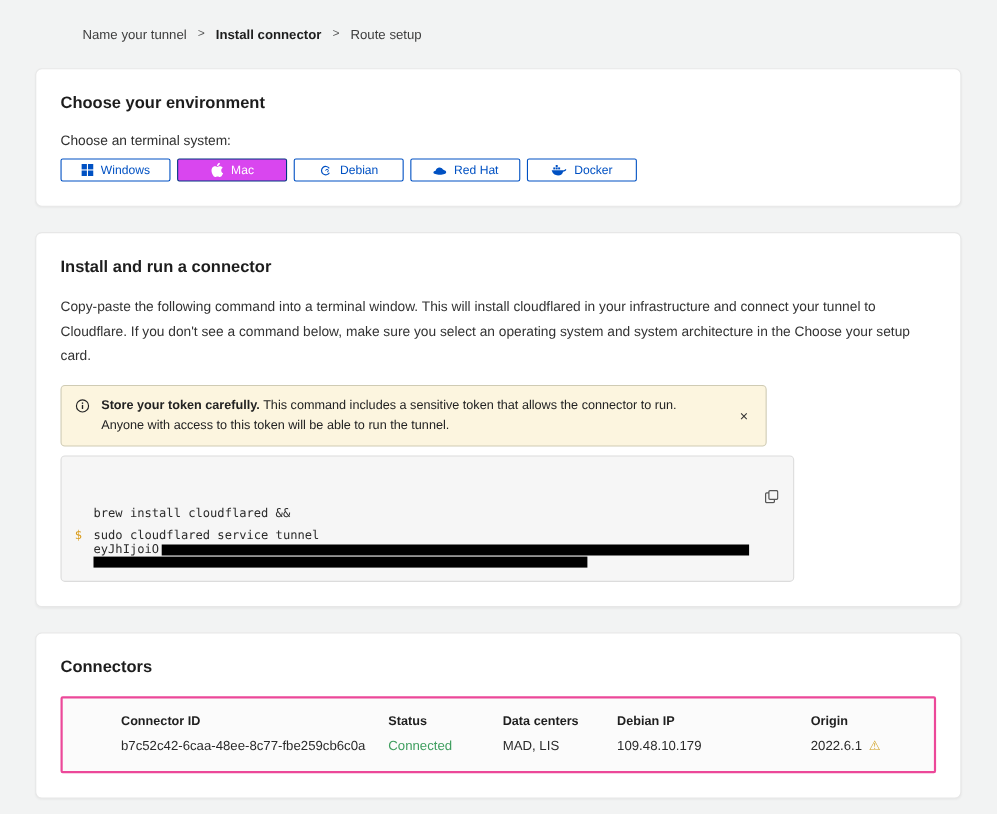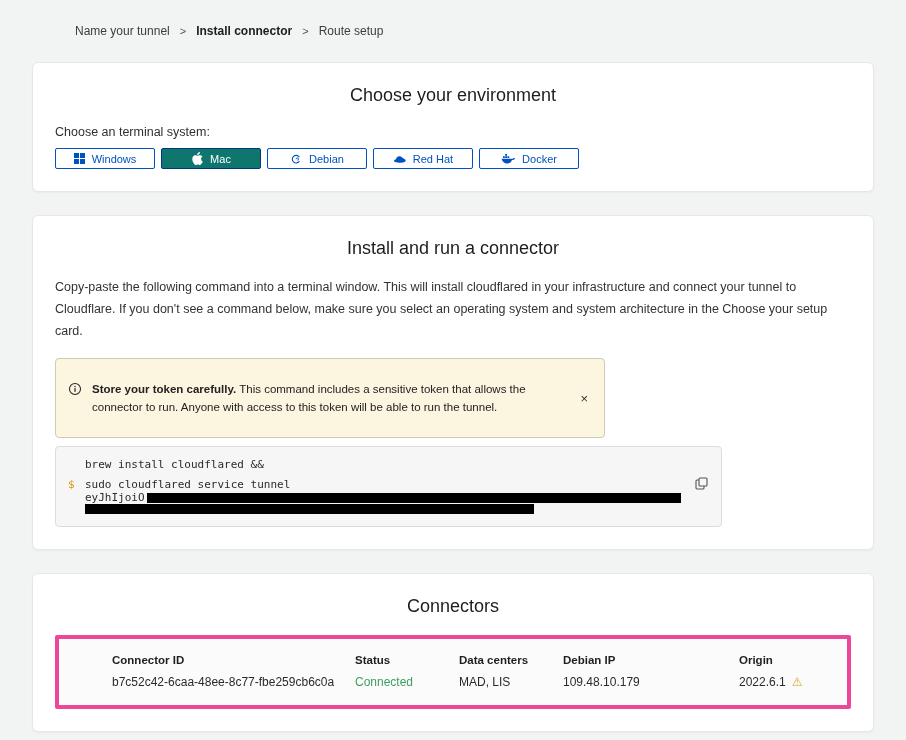--- a/index.html
+++ b/index.html
@@ -17,71 +17,71 @@
   .crumb { cursor: pointer; }
   .crumb.active { font-weight: bold; color: #1d1d1d; }
   .crumb-sep { margin: 0 10px; color: #555; font-size: 11px; }
 
   
   .card {
     background: #fff; border: 1px solid #e7e7e7; border-radius: 6px;
     box-shadow: 0 1px 2px rgba(0,0,0,.04);
     padding: 22px; margin-bottom: 23px;
   }
-  .card-title { margin: 0; font-size: 18px; font-weight: normal; color: #1d1d1d; text-align: center; }
+  .card-title { margin: 0; font-size: 15px; font-weight: bold; color: #1d1d1d; }
 
   
   .os-label { font-size: 12.5px; color: #303030; margin: 19px 0 9px; }
   .os-row { display: flex; gap: 6px; }
   .os-btn {
     display: inline-flex; align-items: center; justify-content: center; gap: 7px;
     width: 100px; height: 21px; padding: 0;
     border: 1px solid #0051c3; border-radius: 2px;
     background: #fff; color: #0051c3;
     font-size: 11px; font-family: inherit; cursor: pointer;
   }
-  .os-btn.selected { background: #0f766e; border-color: #003681; color: #fff; }
+  .os-btn.selected { background: #d946ef; border-color: #003681; color: #fff; }
   .os-btn svg { flex: none; }
 
   
   .card-desc { font-size: 12.5px; color: #333; line-height: 1.75; margin: 18px 0 0; }
 
   .warning {
     display: flex; align-items: flex-start; gap: 10px;
-    width: 550px;
+    width: 642px;
     background: #fcf5df; border: 1px solid #cfcbb4; border-radius: 4px;
-    padding: 21px 12px; margin-top: 15px;
+    padding: 9px 12px; margin-top: 15px;
   }
   .warning-icon { flex: none; margin-top: 2px; }
   .warning-text { flex: 1; font-size: 11.5px; color: #222; line-height: 1.6; }
   .warning-close {
     background: none; border: none; cursor: pointer;
     font-size: 13px; color: #333; padding: 0 4px; margin-left: 10px; align-self: center;
     font-family: inherit;
   }
 
   .code-block {
     position: relative;
     width: 667px;
     background: #f6f6f6; border: 1px solid #dcdcdc; border-radius: 4px;
     margin-top: 8px; padding: 11px 40px 12px 12px;
     font-family: "DejaVu Sans Mono", monospace; font-size: 11px; color: #2b2b2b;
   }
   .code-line { display: flex; align-items: center; line-height: 13px; }
-  .code-line.first { margin-bottom: 7px; }
+  .code-line.first { margin-bottom: 7px; margin-top: 34px; }
   .prompt-col { width: 17px; flex: none; color: #d99a17; }
   .redact { background: #000; height: 10px; display: inline-block; }
   .redact-1 { width: 534px; margin-left: 2px; }
   .redact-2 { width: 449px; }
   .copy-btn { position: absolute; right: 13px; top: 30px; background: none; border: none; padding: 0; cursor: pointer; line-height: 0; }
 
   
   .connectors-table {
     margin-top: 18px;
-    border: 4px solid #ec4899; border-radius: 2px; background: #fbfbfb;
+    border: 2px solid #ec4899; border-radius: 2px; background: #fbfbfb;
     padding: 15px 24px 16px 53px;
   }
   .t-head, .t-row { display: grid; grid-template-columns: 243px 104px 104px 176px 1fr; align-items: center; }
   .t-head { font-size: 11.5px; font-weight: bold; color: #1f1f1f; }
   .t-row { font-size: 12px; color: #2a2a2a; margin-top: 9px; }
   .status-connected { color: #3f9e5f; }
   .version-cell { display: flex; align-items: center; gap: 6px; }
   .warn-tri { color: #cf9f1d; font-size: 12px; line-height: 1; }
 </style>
 </head>

